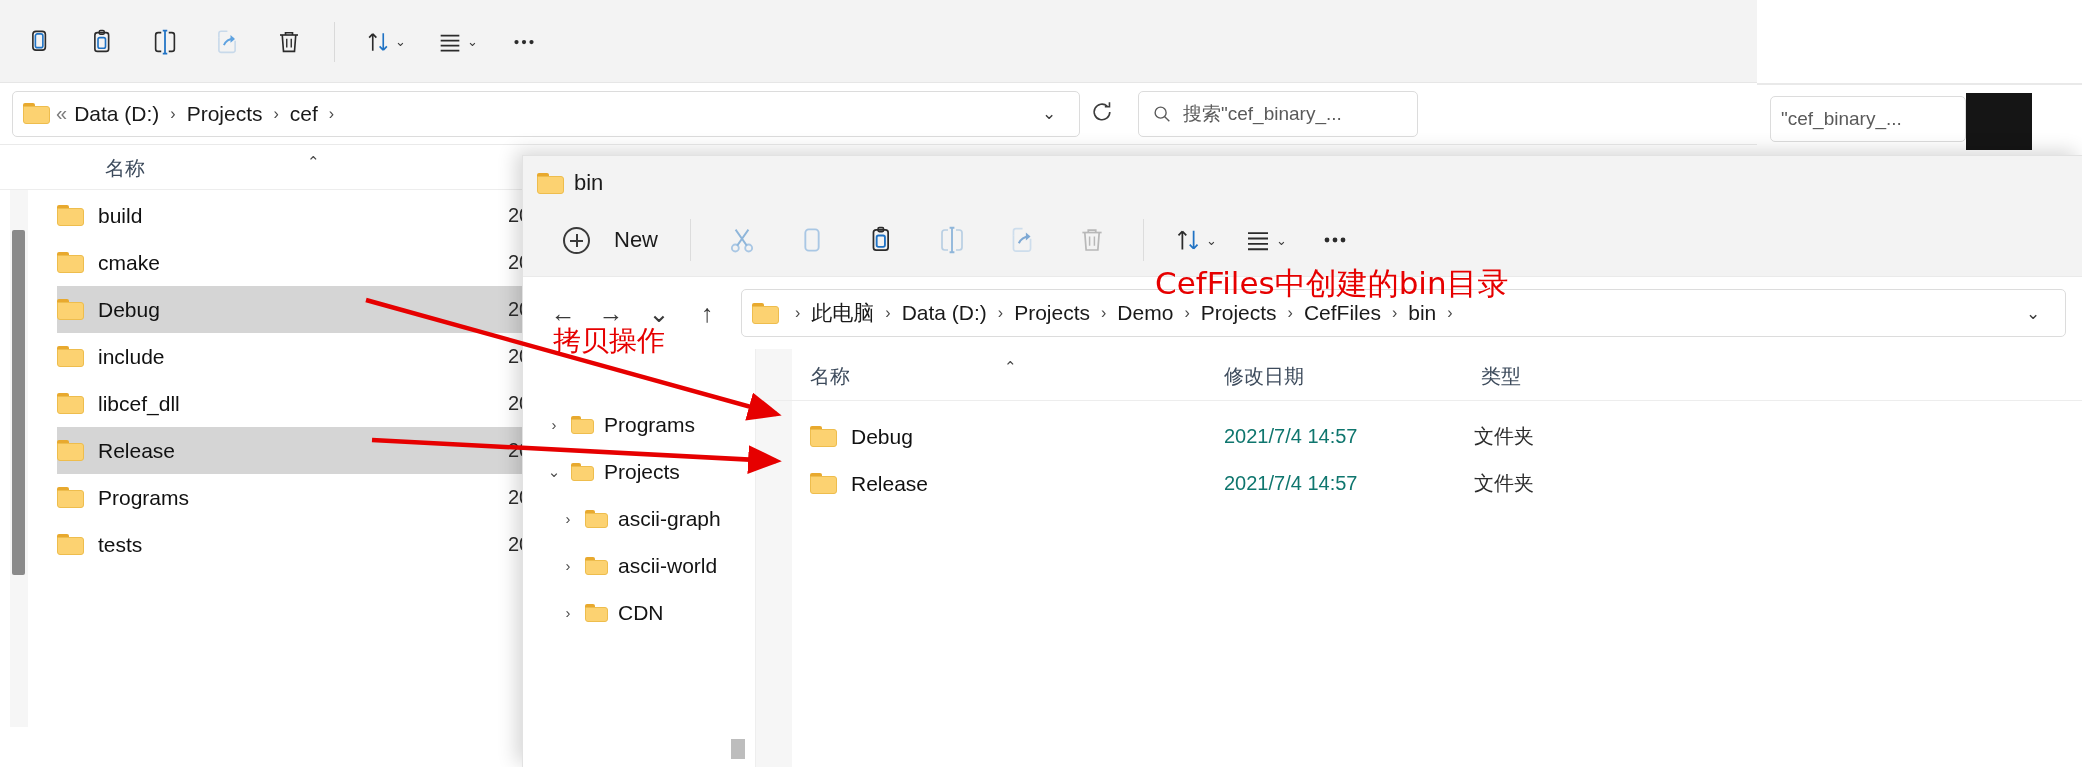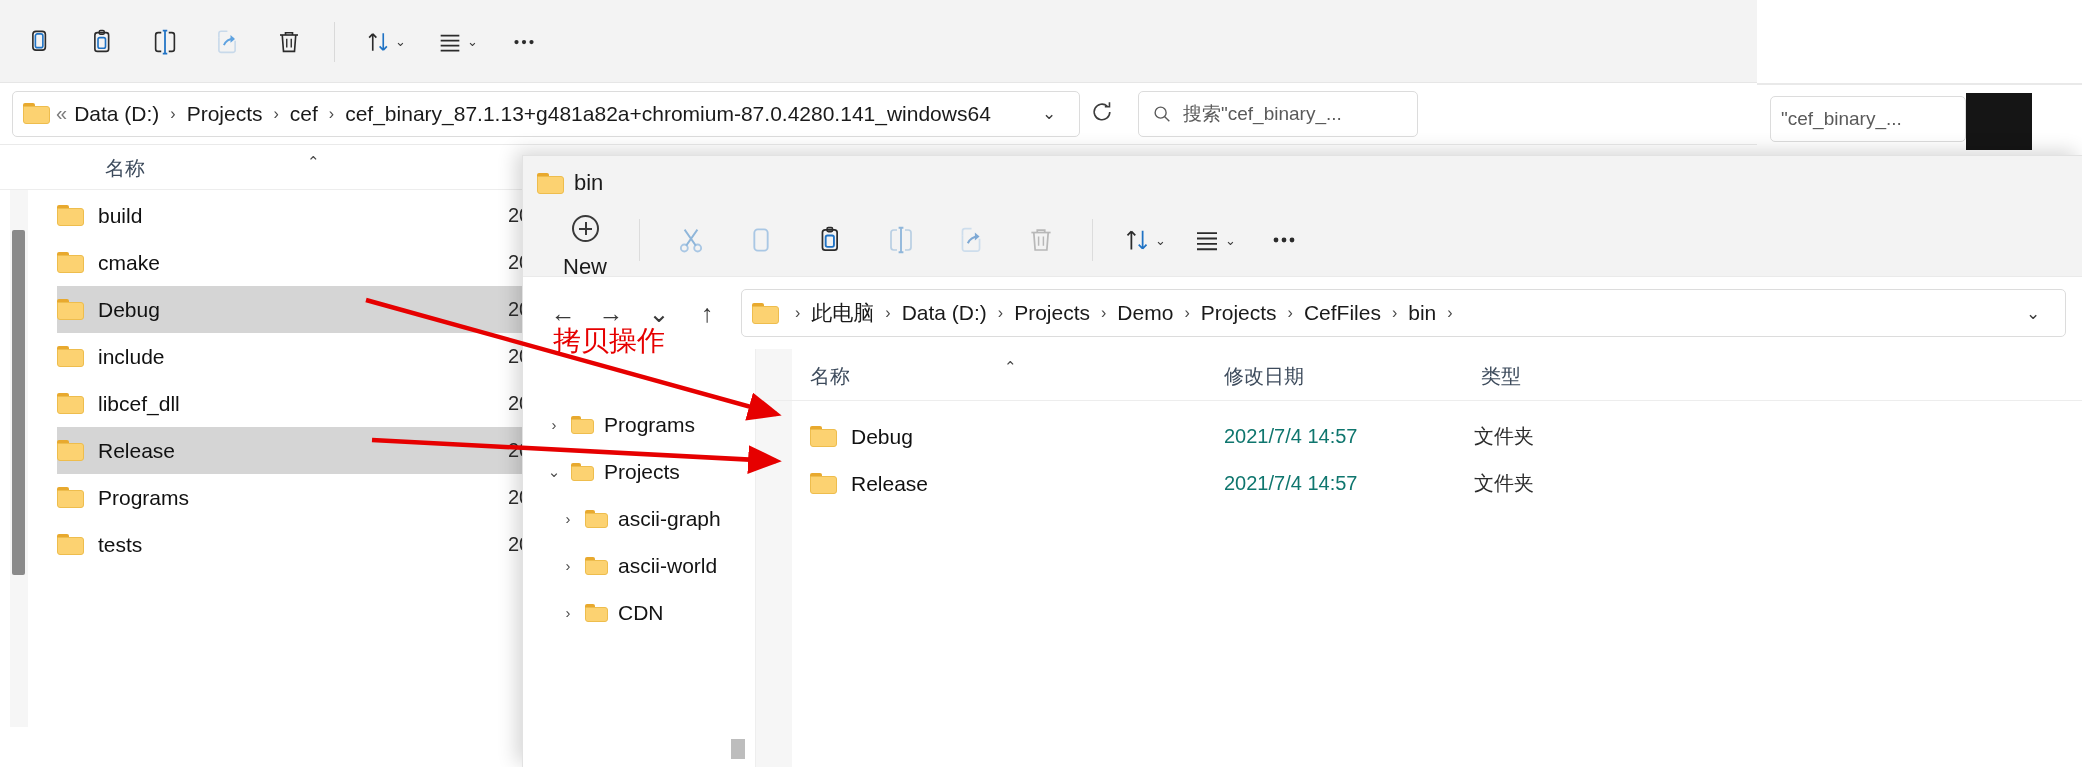--- a/index.html
+++ b/index.html
@@ -87,21 +87,21 @@
     overflow: hidden;
   }
   .front-titlebar { position: absolute; left:0; top:0; width:100%; height: 48px; background:#f3f3f3; }
   .front-tab { display:flex; align-items:center; gap: 10px; padding: 14px 0 0 14px; }
   .front-tab-label { font-size: 22px; color:#1b1b1b; }
 
   .front-toolbar {
     position:absolute; left:0; top: 48px; width:100%; height: 73px; background:#f3f3f3;
     display:flex; align-items:center; padding-left: 24px; border-bottom: 1px solid #eaeaea;
   }
-  .new-btn { display:flex; align-items:center; gap: 12px; height: 50px; padding: 0 16px; border-radius:6px;flex-direction:column; }
+  .new-btn { display:flex; align-items:center; gap: 24px; height: 50px; padding: 0 16px; border-radius:6px; }
   .plus-circle {
     width: 27px; height: 27px; border: 2px solid #3a3a3a; border-radius:50%;
     position: relative; flex:0 0 auto;
   }
   .plus-circle::before, .plus-circle::after {
     content:""; position:absolute; background:#3a3a3a;
   }
   .plus-circle::before { left: 5px; top: 11px; width: 13px; height: 2px; }
   .plus-circle::after  { left: 11px; top: 5px; width: 2px; height: 13px; }
   .new-label { font-size: 22px; color:#1b1b1b; }
@@ -234,21 +234,20 @@
             <span class="body"></span>
         </span>
         <div class="addr-crumbs">
           <span class="crumb-dd">«</span>
           <span class="crumb">Data (D:)</span>
           <span class="crumb-sep">›</span>
           <span class="crumb">Projects</span>
           <span class="crumb-sep">›</span>
           <span class="crumb">cef</span>
           <span class="crumb-sep">›</span>
-          <span class="crumb">cef_binary_87.1.13+g481a82a+chromium-87.0.4280.141_windows64</span>
         </div>
         <span class="addr-chevron">⌄</span>
       </div>
       <span class="addr-refresh">
         <svg width="26" height="26" viewBox="0 0 24 24" fill="none">
           <path d="M19.2 12a7.2 7.2 0 1 1-2.3-5.3" stroke="#3c3c3c" stroke-width="1.5"></path>
           <path d="M18.9 2.9v4.3h-4.3" stroke="#3c3c3c" stroke-width="1.5"></path>
         </svg>
       </span>
       <div class="search-box">
@@ -544,14 +543,15 @@
     <defs>
       <marker id="ah" markerWidth="9" markerHeight="9" refX="6.2" refY="3.2" orient="auto">
         <path d="M0,0 L7.5,3.2 L0,6.4 z" fill="#e60000"></path>
       </marker>
     </defs>
     <line x1="366" y1="300" x2="776" y2="414" stroke="#e60000" stroke-width="4.5" marker-end="url(#ah)"></line>
     <line x1="372" y1="440" x2="776" y2="461" stroke="#e60000" stroke-width="4.5" marker-end="url(#ah)"></line>
   </svg>
 
   <span class="anno anno-copy">拷贝操作</span>
+  <span class="anno anno-bin">CefFiles中创建的bin目录</span>
 
 </div>
 
 </body></html>

